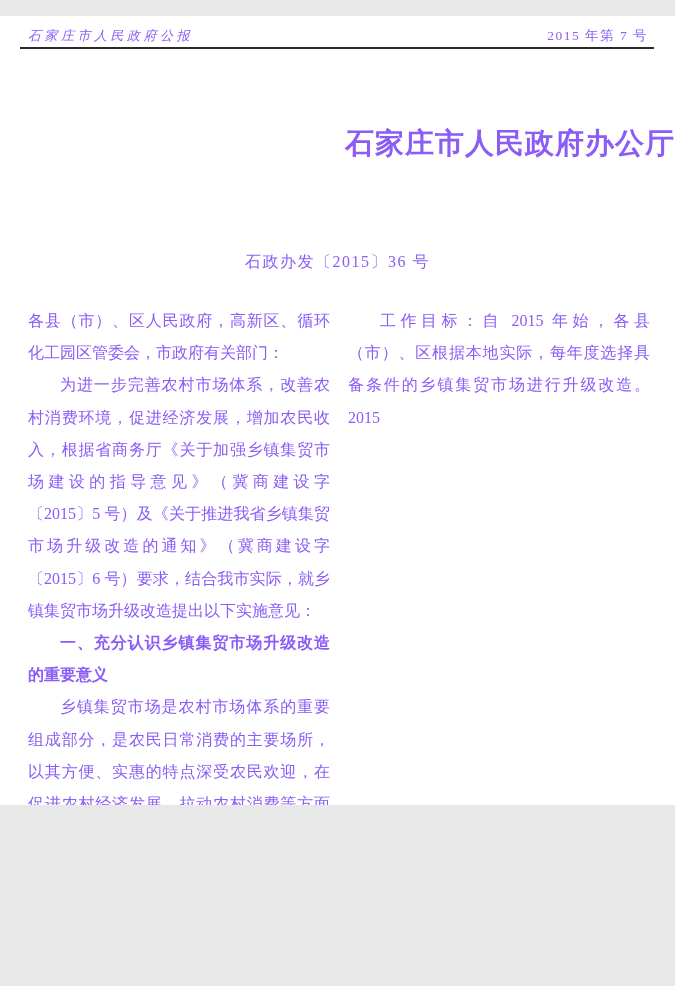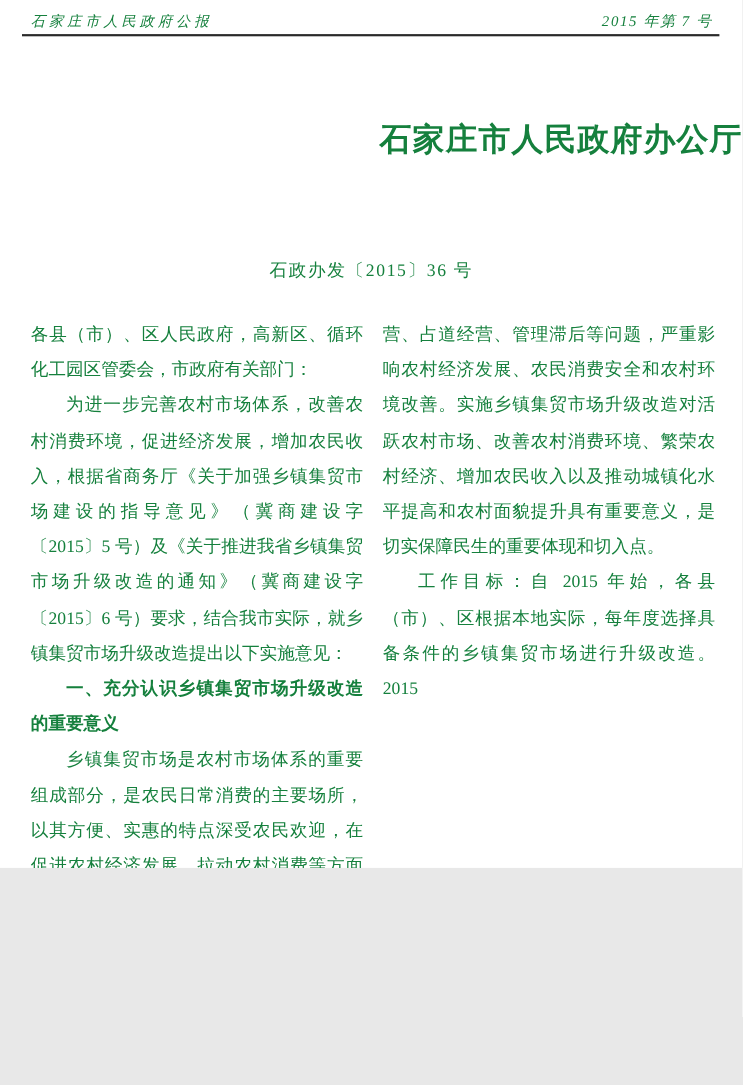--- a/index.html
+++ b/index.html
@@ -1,39 +1,38 @@
 <!DOCTYPE html>
 <html lang="zh"><head>
 <meta charset="utf-8">
 <style>
   html, body { margin: 0; padding: 0; background: #e8e8e8; }
   .page {
     position: relative;
     width: 675px;
     height: 789px;
-    margin: 0 auto;
+    margin: 16px auto;
     background: #ffffff;
-    color: #15803d;
+    color: #8b5cf6;
     font-family: "Liberation Serif", "DejaVu Serif", serif;
     overflow: hidden;
   }
 
   
   .running-head {
     position: absolute;
     top: 11px; left: 28px; width: 620px;
     display: flex; justify-content: space-between; align-items: baseline;
   }
   .gazette-name {
     font-style: italic;
     font-size: 13px;
     letter-spacing: 3.5px;
   }
   .issue-number {
-    font-style: italic;
     font-size: 13.5px;
     letter-spacing: 1.5px;
   }
   .header-rule {
     position: absolute;
     top: 31px; left: 20px; width: 634px;
     border-top: 2px solid #2a2a2a;
   }
 
   
@@ -103,20 +102,19 @@
   <div class="doc-number">石政办发〔2015〕36 号</div>
 
   <div class="doc-body">
     <div class="col">
       <p class="flush">各县（市）、区人民政府，高新区、循环化工园区管委会，市政府有关部门：</p>
       <p>为进一步完善农村市场体系，改善农村消费环境，促进经济发展，增加农民收入，根据省商务厅《关于加强乡镇集贸市场建设的指导意见》（冀商建设字〔2015〕5 号）及《关于推进我省乡镇集贸市场升级改造的通知》（冀商建设字〔2015〕6 号）要求，结合我市实际，就乡镇集贸市场升级改造提出以下实施意见：</p>
       <p class="sec-heading">一、充分认识乡镇集贸市场升级改造的重要意义</p>
       <p class="cont-end">乡镇集贸市场是农村市场体系的重要组成部分，是农民日常消费的主要场所，以其方便、实惠的特点深受农民欢迎，在促进农村经济发展、拉动农村消费等方面起到举足轻重的作用。随着农村经济的发展，乡镇集贸市场将会成为促进乡镇人流物流聚集、乡镇微商圈形成的主动力。但长期以来，绝大多数乡镇集贸市场一直存在着无交易场地、无资金投入、露天经</p>
     </div>
     <div class="col">
-      <p class="flush">营、占道经营、管理滞后等问题，严重影响农村经济发展、农民消费安全和农村环境改善。实施乡镇集贸市场升级改造对活跃农村市场、改善农村消费环境、繁荣农村经济、增加农民收入以及推动城镇化水平提高和农村面貌提升具有重要意义，是切实保障民生的重要体现和切入点。</p>
       <p class="cont-end">工作目标：自 2015 年始，各县（市）、区根据本地实际，每年度选择具备条件的乡镇集贸市场进行升级改造。2015</p>
     </div>
   </div>
 
   <div class="page-number">— 30 —</div>
 
 </div>
 
 </body></html>

